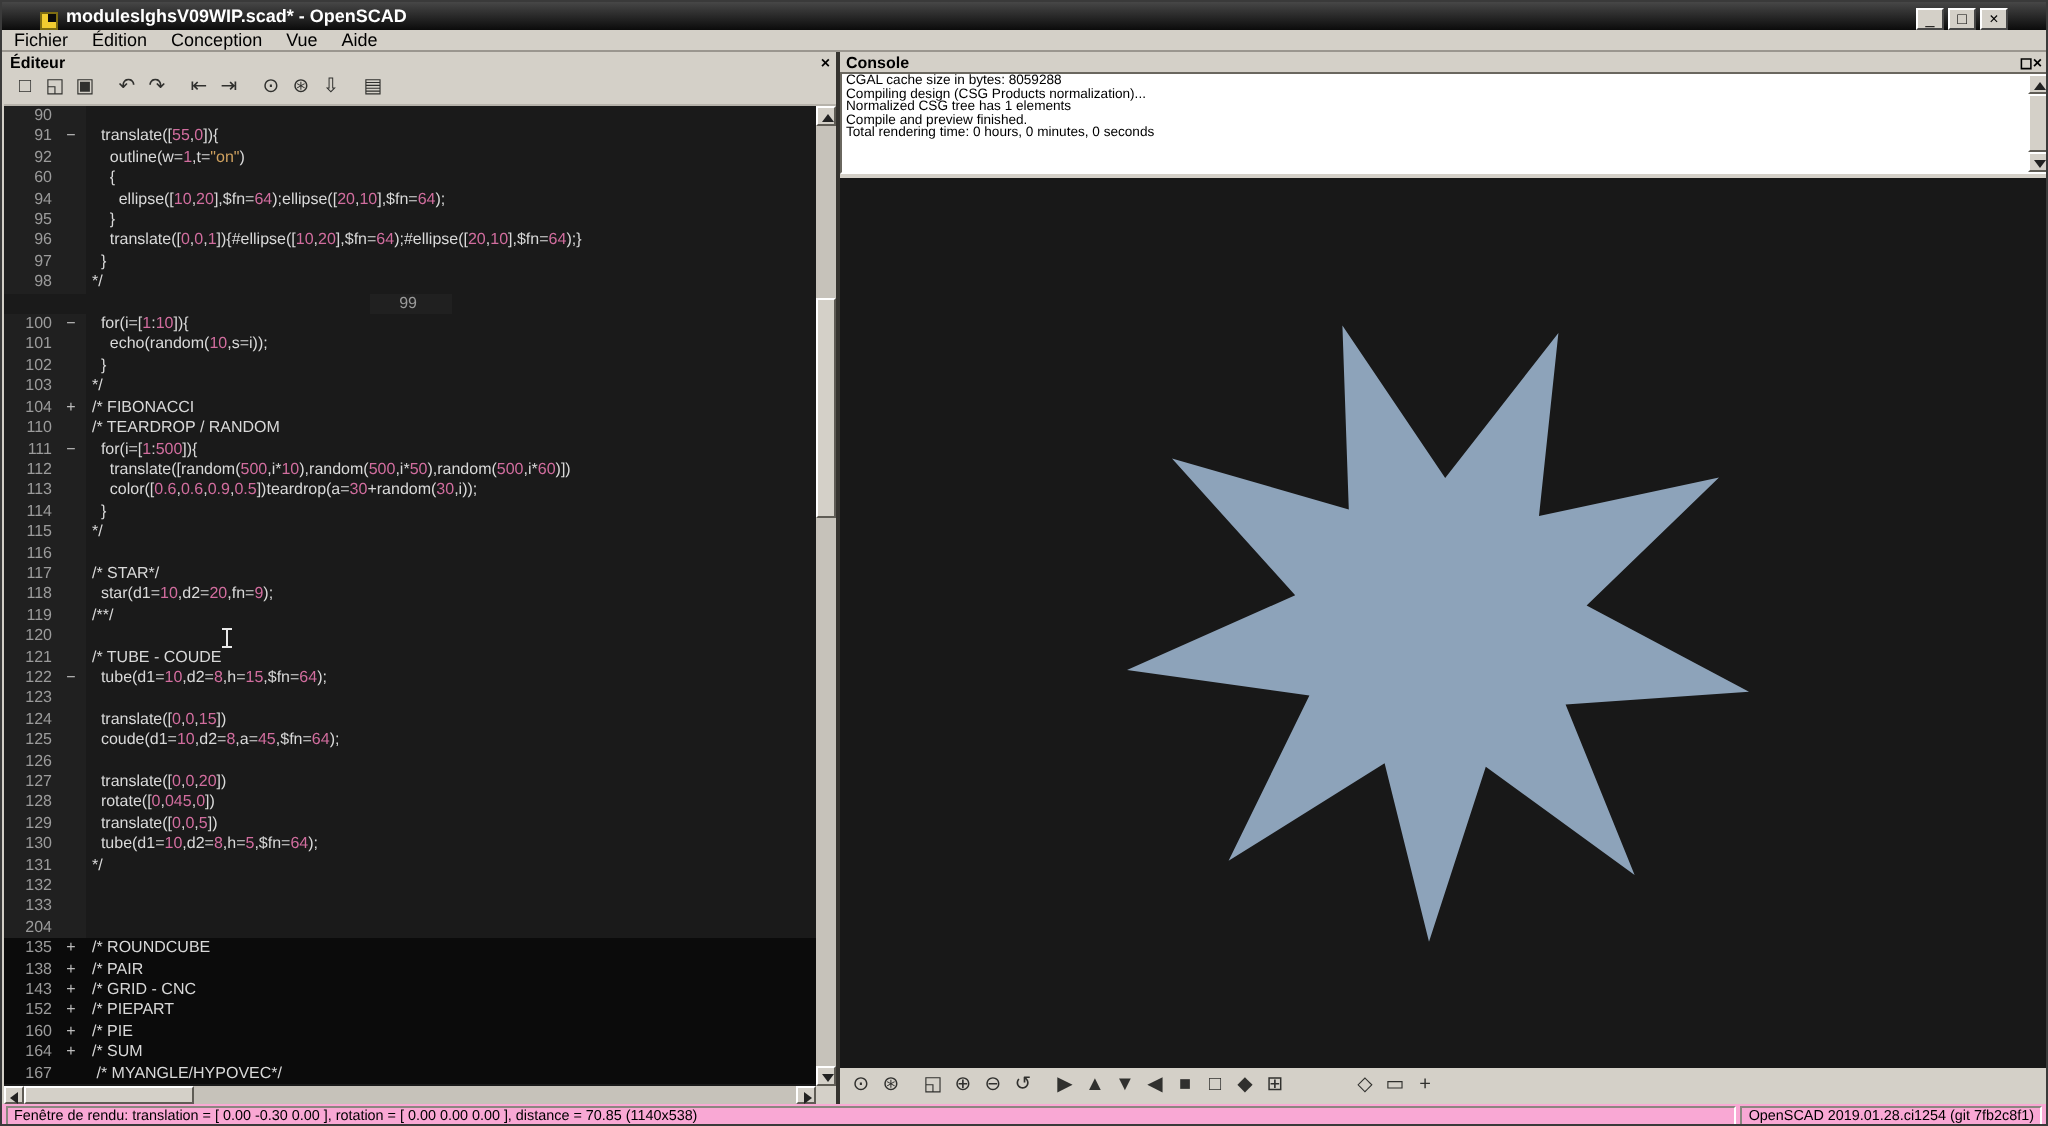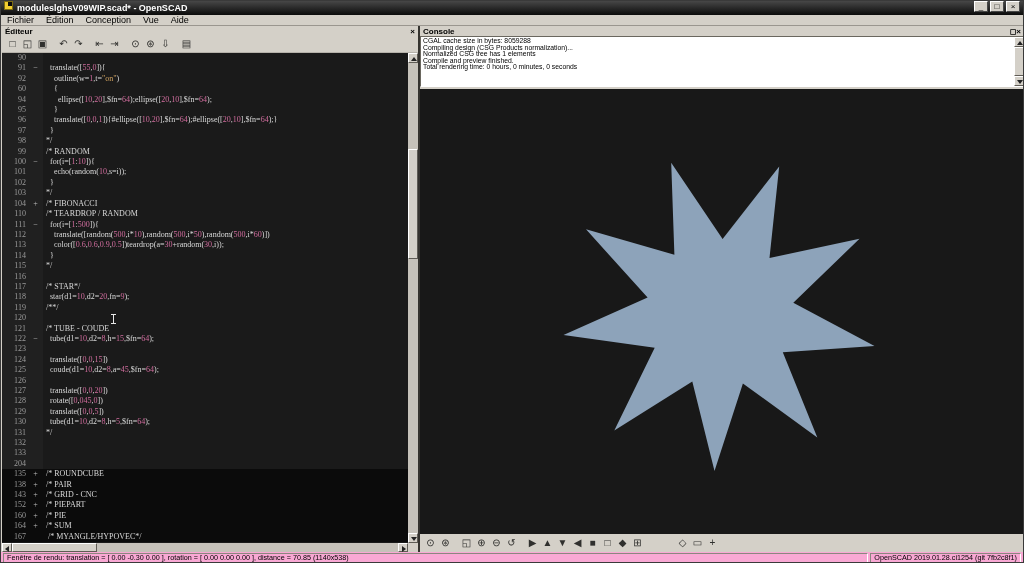--- a/index.html
+++ b/index.html
@@ -1,21 +1,21 @@
 <!DOCTYPE html>
 <html><head>
 <meta charset="utf-8">
 <style>
   *{margin:0;padding:0;box-sizing:border-box;}
   html,body{background:#2a2a2a;}
   body{font-family:"Liberation Sans",sans-serif;}
   .app{position:relative;width:1024px;height:563px;background:#d4d0c8;overflow:hidden;border:1px solid #3a3a3a;}
 
   
-  .titlebar{position:absolute;left:0;top:0;width:100%;height:14px;background:linear-gradient(180deg,#474747,#0b0b0b);color:#fff;display:flex;align-items:flex-start;padding:0 3px;}
+  .titlebar{position:absolute;left:0;top:0;width:100%;height:14px;background:linear-gradient(180deg,#474747,#0b0b0b);color:#fff;display:flex;align-items:flex-end;padding:0 19px;}
   .app-icon{width:9px;height:9px;background:#f2cd30;border:1px solid #7d6c12;margin-right:4px;position:relative;}
   .app-icon::after{content:"";position:absolute;right:0;top:0;width:4px;height:4px;background:#0b0b0b;}
   .title-text{flex:1;font-size:9px;font-weight:bold;line-height:14px;white-space:nowrap;overflow:hidden;}
   .win-btns{display:flex;gap:2px;}
   .wbtn{width:14px;height:11px;background:#d4d0c8;border:1px solid;border-color:#ffffff #474747 #474747 #ffffff;font-size:8px;line-height:9px;text-align:center;color:#000;cursor:default;}
 
   
   .menubar{position:absolute;left:0;top:14px;width:100%;height:11px;background:#d4d0c8;border-bottom:1px solid #9a968f;display:flex;align-items:center;}
   .menu-item{font-size:9px;line-height:11px;padding:0 6px;color:#000;}
 
@@ -24,21 +24,21 @@
   .dock-header{height:10px;display:flex;align-items:center;padding:0 3px;font-size:8px;font-weight:bold;color:#000;}
   .dock-spacer{flex:1;}
   .dock-btn{width:10px;height:9px;font-size:8px;line-height:8px;text-align:center;color:#000;}
   .etb{height:17px;display:flex;align-items:center;padding:0 3px;border-bottom:1px solid #b6b2aa;}
   .tbtn{width:15px;height:15px;font-size:10px;line-height:14px;text-align:center;color:#30302e;}
   .gap-true{margin-left:6px;}
   .gap-sm{margin-left:6px;}
   .gap-lg{margin-left:30px;}
 
   .code{position:absolute;left:0;top:27px;width:406px;height:490px;background:#1a1a1a;overflow:hidden;}
-  .row{display:flex;height:10.42px;font-family:Liberation Serif, serif;font-size:8px;line-height:10.42px;white-space:pre;justify-content:center;}
+  .row{display:flex;height:10.42px;font-family:Liberation Sans, sans-serif;font-size:8px;line-height:10.42px;white-space:pre;justify-content:center;}
   .ln{width:26px;text-align:right;padding-right:2px;color:#9b9b9b;background:#202020;}
   .fold{width:15px;text-align:center;color:#bdbdbd;background:#202020;font-size:8px;}
   .txt{flex:1;padding-left:3px;color:#d9d9d9;}
   .num{color:#d16d9e;}
   .str{color:#cfa15f;}
   .band-true{background:#0b0b0b;}
   .band-true .ln,.band-true .fold{background:#0b0b0b;}
 
   
   .sb-btn{position:absolute;background:#d4d0c8;border:1px solid;border-color:#ffffff #5f5c55 #5f5c55 #ffffff;}
@@ -189,21 +189,20 @@
 
         <div class="row">
           <span class="ln">98</span>
           <span class="fold"></span>
           <span class="txt">*/</span>
         </div>
 
         <div class="row">
           <span class="ln">99</span>
           <span class="fold"></span>
-          <span class="txt">/* RANDOM</span>
         </div>
 
         <div class="row">
           <span class="ln">100</span>
           <span class="fold fold-minus">−</span>
           <span class="txt">  for(i=[<span class="num">1</span>:<span class="num">10</span>]){</span>
         </div>
 
         <div class="row">
           <span class="ln">101</span>

